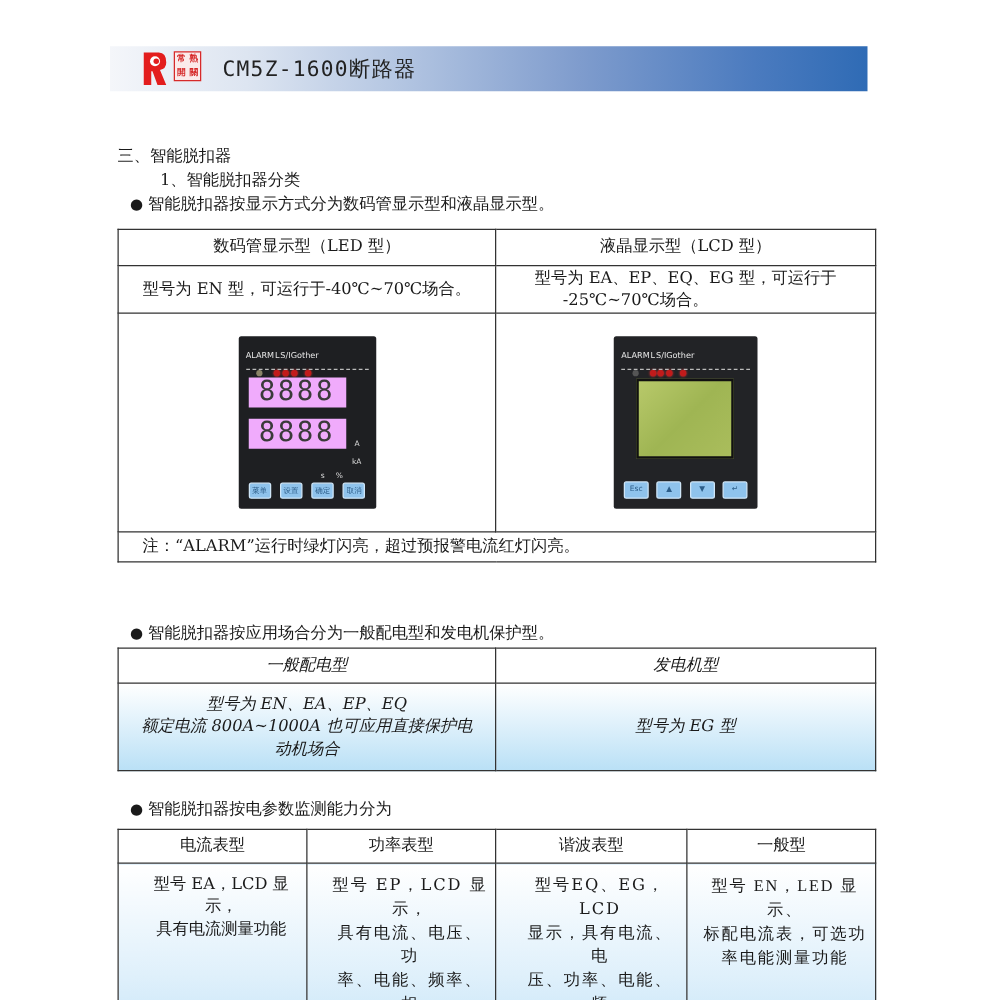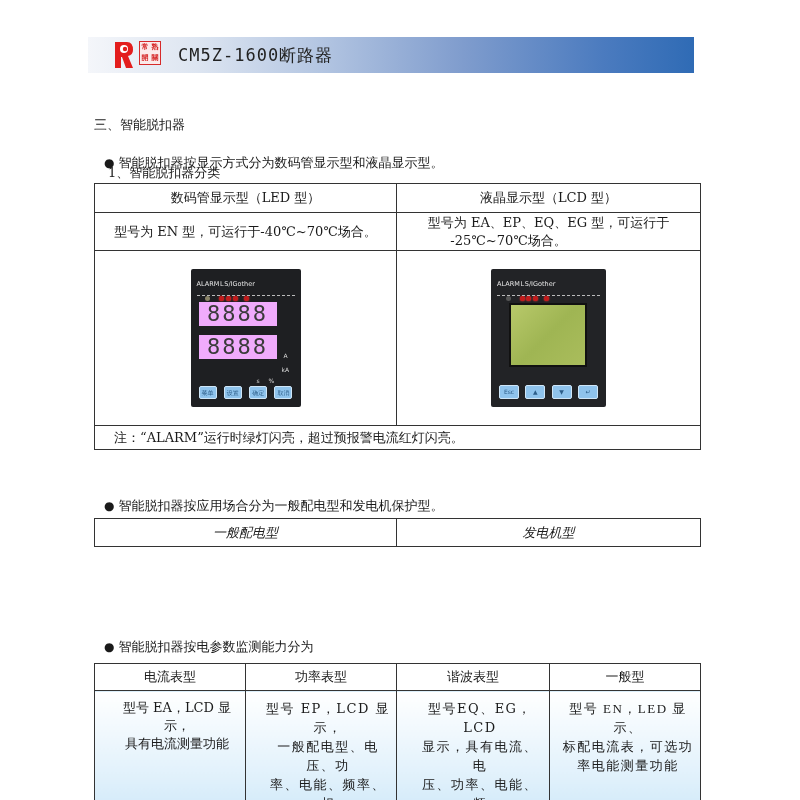--- a/index.html
+++ b/index.html
@@ -88,21 +88,21 @@
 </svg>
 <div class="logo-seal">
   <span>常</span>
   <span>熟</span>
   <span>開</span>
   <span>關</span>
 </div>
 <div class="header-title">CM5Z-1600断路器</div>
 
 <div class="text-line" style="left:94px; top:116px;">三、智能脱扣器</div>
-<div class="text-line" style="left:108px; top:135px;margin-top:29px;">1、智能脱扣器分类</div>
+<div class="text-line" style="left:128px; top:135px;">1、智能脱扣器分类</div>
 <div class="text-line bullet" style="left:104px; top:154px;">智能脱扣器按显示方式分为数码管显示型和液晶显示型。</div>
 
 <table id="t1">
   <colgroup>
       <col style="width:302px">
       <col style="width:304px">
     </colgroup>
   <tbody>
       <tr class="hdr">
     <td>数码管显示型（LED 型）</td>
@@ -199,20 +199,30 @@
 <div class="text-line bullet" style="left:104px; top:497px;">智能脱扣器按应用场合分为一般配电型和发电机保护型。</div>
 <table id="t2">
   <colgroup>
       <col style="width:302px">
       <col style="width:304px">
     </colgroup>
   <tbody>
       <tr class="hdr">
     <td>一般配电型</td>
     <td>发电机型</td>
+  </tr>
+  <tr class="body">
+    <td>
+      <div>型号为 EN、EA、EP、EQ</div>
+      <div>额定电流 800A~1000A 也可应用直接保护电</div>
+      <div>动机场合</div>
+    </td>
+    <td>
+      <div>型号为 EG 型</div>
+    </td>
   </tr>
 </tbody>
   </table>
 
 <div class="text-line bullet" style="left:104px; top:638px;text-align:center;">智能脱扣器按电参数监测能力分为</div>
 <table id="t3">
   <colgroup>
       <col style="width:151px">
       <col style="width:151px">
       <col style="width:153px">
@@ -225,21 +235,21 @@
     <td>谐波表型</td>
     <td>一般型</td>
   </tr>
   <tr class="body">
     <td>
       <span>型号 EA，LCD 显示，</span>
       <span>具有电流测量功能</span>
     </td>
     <td class="wrapcell">
       <span>型号 EP，LCD 显示，</span>
-      <span>一般配电型、电压、功</span>
+      <span>具有电流、电压、功</span>
       <span>率、电能、频率、相</span>
       <span>序等测量功能</span>
     </td>
     <td class="wrapcell">
       <span>型号EQ、EG，LCD</span>
       <span>显示，具有电流、电</span>
       <span>压、功率、电能、频</span>
       <span>率、相序、谐波分析</span>
       <span>功能</span>
     </td>

